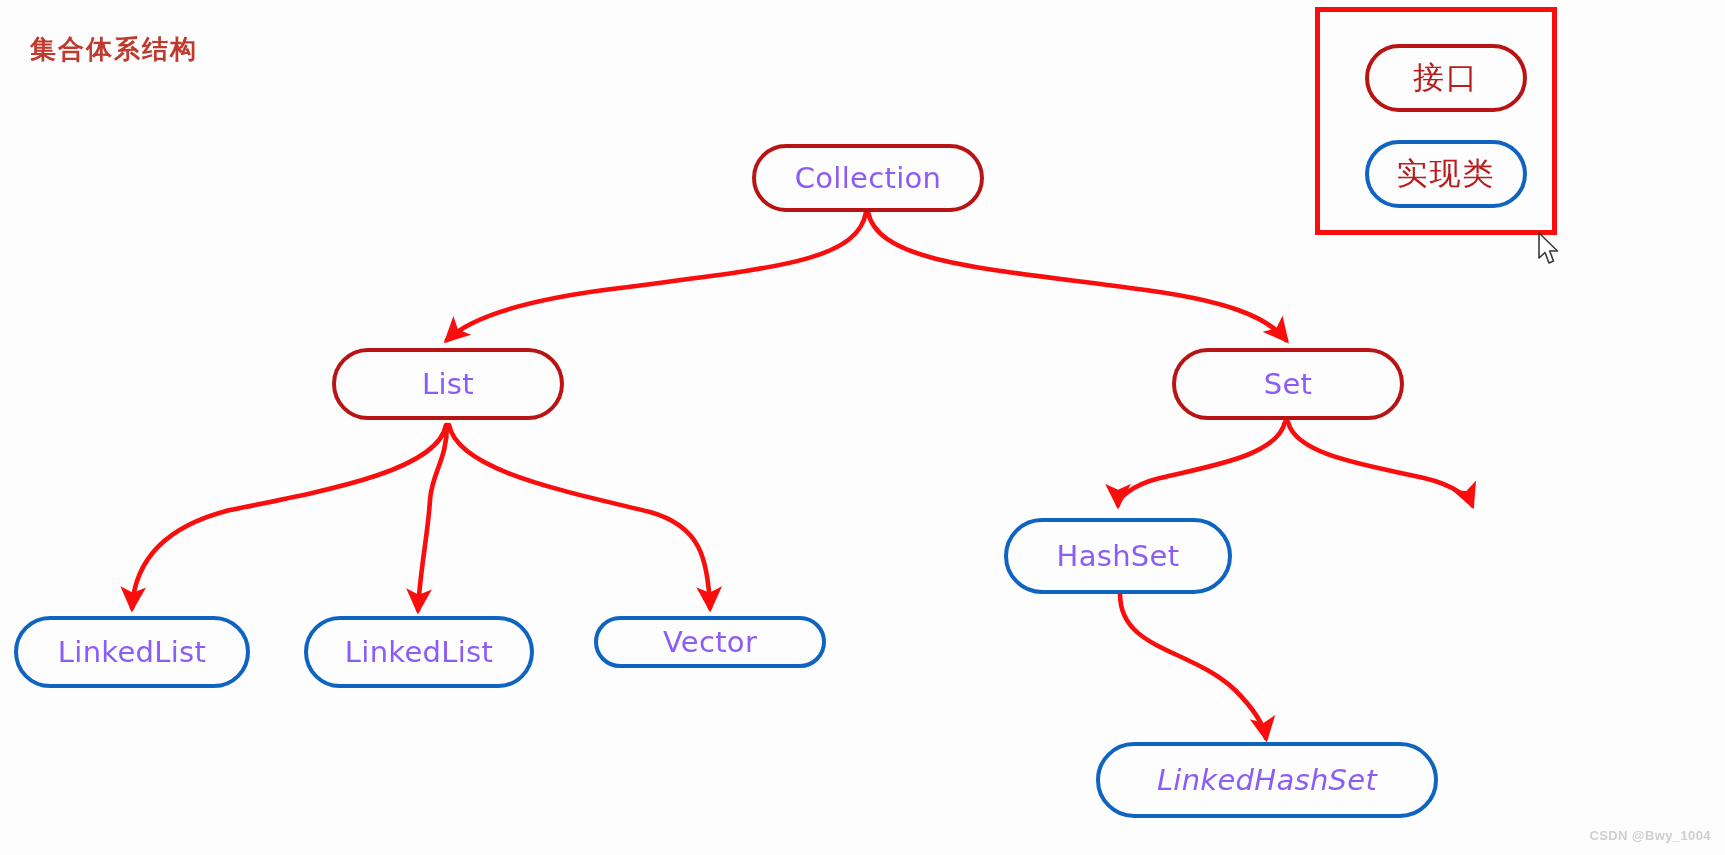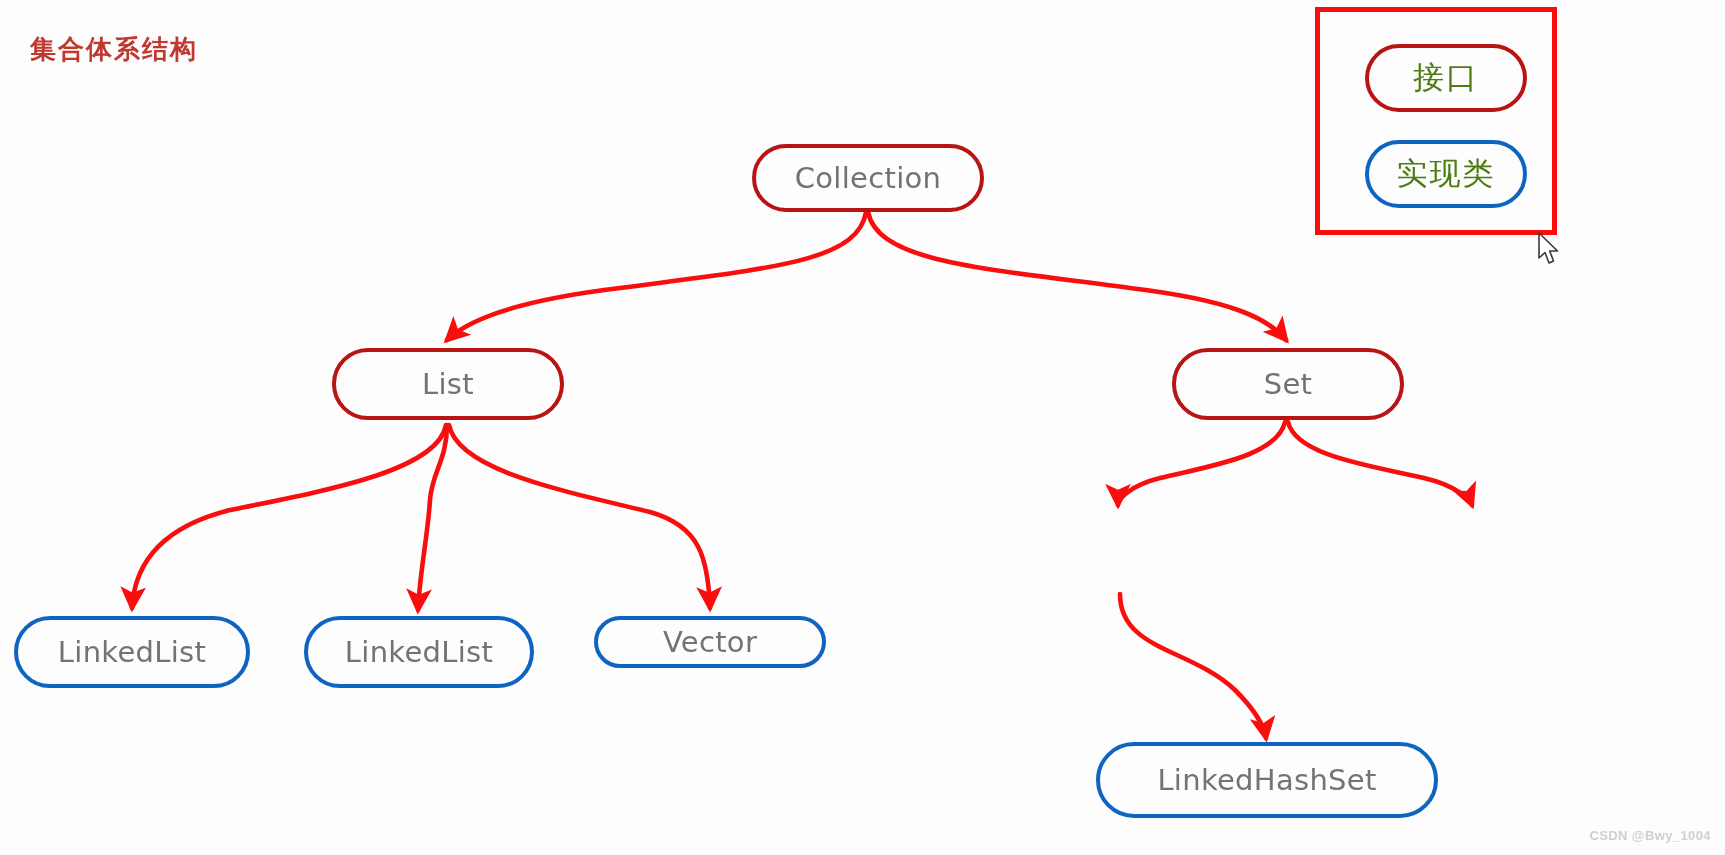--- a/index.html
+++ b/index.html
@@ -32,21 +32,21 @@
   
   .node {
     position: absolute;
     box-sizing: border-box;
     display: flex;
     align-items: center;
     justify-content: center;
     background: #fdfdfd;
     border-radius: 40px;
     font-size: 29px;
-    color: #737373;
+    color: #8b5cf6;
     letter-spacing: 0.3px;
     white-space: nowrap;
     text-align: right;
   }
   .node.iface {
     border: 4px solid #b81414;
   }
   .node.impl {
     border: 4px solid #0e64c0;
   }
@@ -65,21 +65,21 @@
   .legend-pill {
     position: absolute;
     box-sizing: border-box;
     display: flex;
     align-items: center;
     justify-content: center;
     background: #fdfdfd;
     border-radius: 40px;
     font-size: 31px;
     letter-spacing: 2px;
-    color: #4d7c0f;
+    color: #b91c1c;
     white-space: nowrap;
   }
   #legend-pill-interface {
     left: 1365px;
     top: 44px;
     width: 162px;
     height: 68px;
     border: 4px solid #b81414;
   }
   #legend-pill-impl {
@@ -172,23 +172,26 @@
   </div>
 
   <div class="node impl" style="left:304px; top:616px; width:230px; height:72px;">
     <span>LinkedList</span>
   </div>
 
   <div class="node impl" style="left:594px; top:616px; width:232px; height:52px;">
     <span>Vector</span>
   </div>
 
-
-
-  <div class="node impl" style="left:1096px; top:742px; width:342px; height:76px;">
+  <div class="node impl" style="left:1004px; top:518px; width:228px; height:76px;">
+    <span>HashSet</span>
+  </div>
+
+
+  <div class="node impl" style="left:1096px; top:742px; width:342px; height:76px;font-style:italic;">
     <span>LinkedHashSet</span>
   </div>
 
   <div id="legend-box"></div>
 
   <div class="legend-pill" id="legend-pill-interface">
     <span>接口</span>
   </div>
 
   <div class="legend-pill" id="legend-pill-impl">

